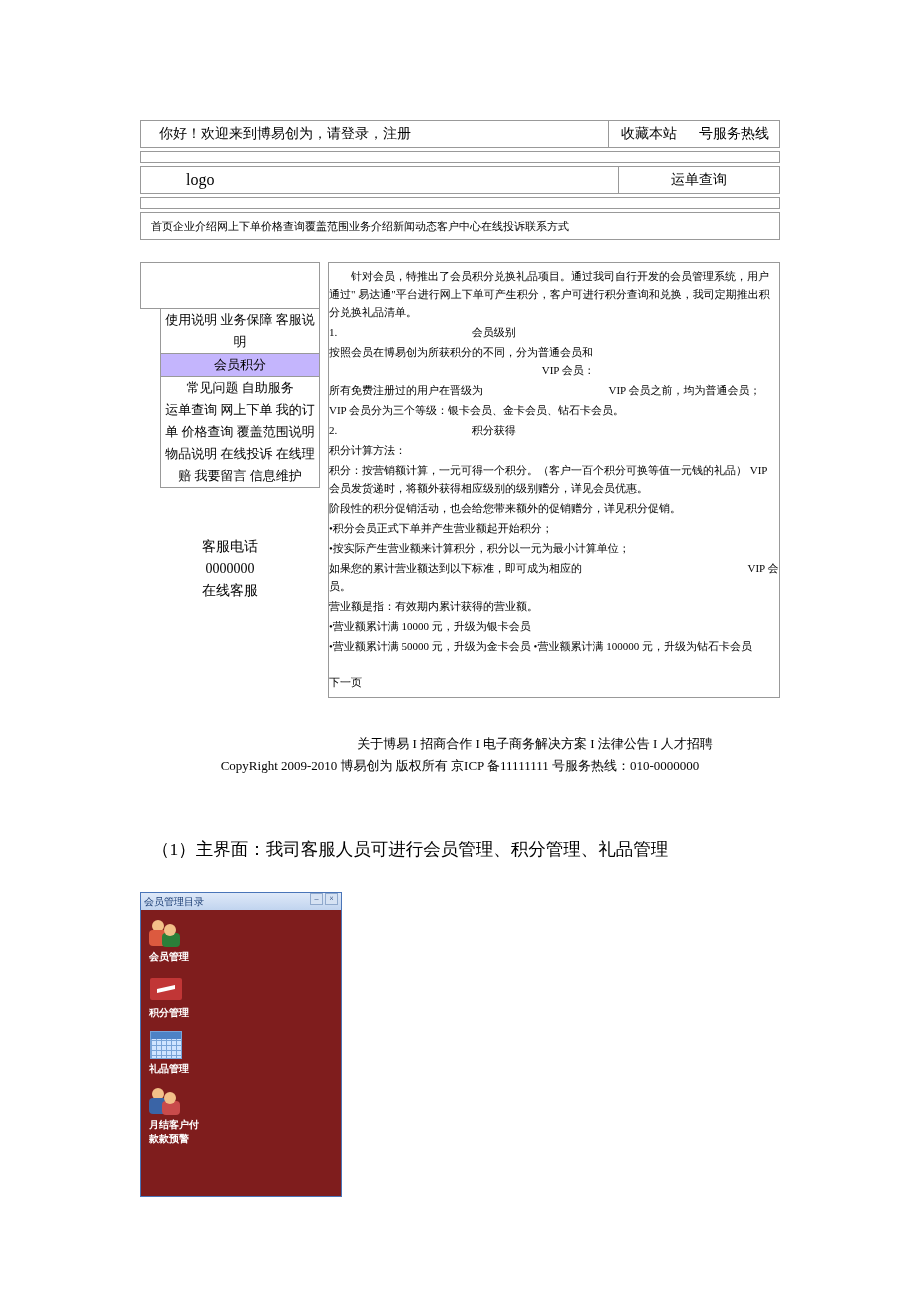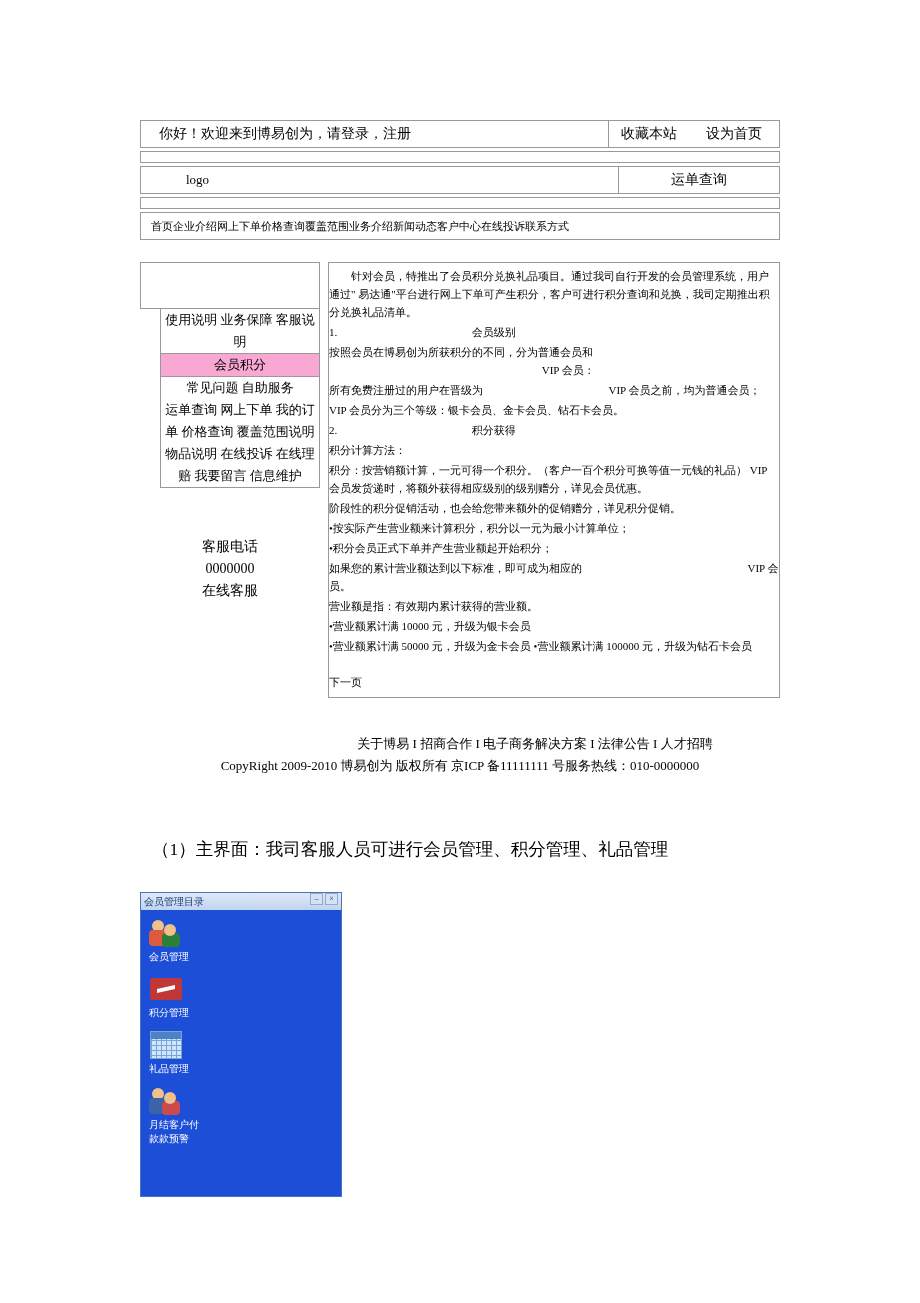--- a/index.html
+++ b/index.html
@@ -40,21 +40,21 @@
       margin: 3px 0;
     }
     .row2 {
       display: flex;
       height: 26px;
       line-height: 26px;
     }
     .row2 .logo {
       flex: 1;
       padding-left: 45px;
-      font-size: 13px;
+      font-size: 16px;
     }
     .row2 .waybill {
       width: 160px;
       text-align: center;
       border-left: 1px solid #999;
       font-size: 14px;
     }
     .navbar {
       height: 26px;
       line-height: 26px;
@@ -79,21 +79,21 @@
     .sidebar .body {
       border: 1px solid #999;
       border-top: none;
       font-size: 13px;
       line-height: 22px;
       text-align: center;
       margin-left: 20px;
     }
     .sidebar .body div { padding: 0 4px; white-space: normal;}
     .sidebar .hl {
-      background: #f9a8d4;
+      background: #c4b5fd;
       border-top: 1px solid #999;
       border-bottom: 1px solid #999;
       font-weight: normal;
     }
     .sidebar .service-box {
       margin-top: 48px;
       line-height: 22px;
       text-align: center;
       font-size: 14px;
     }
@@ -138,23 +138,24 @@
       width: 11px;
       height: 10px;
       margin-left: 2px;
       background: #d6e2f3;
       border: 1px solid #90a9cc;
       font-size: 8px;
       line-height: 10px;
       text-align: center;
     }
     .app-body {
-      background: #1d4ed8;
+      background: #7f1d1d;
       height: 270px;
       padding: 8px;
+      font-weight: bold;
     }
     .app-icon {
       margin-bottom: 10px;
       width: 60px;
     }
     .app-icon .glyph {
       width: 34px;
       height: 30px;
       margin-bottom: 2px;
       display: flex;
@@ -201,21 +202,21 @@
     .bluebox::before {
       content:""; position:absolute; top:0; left:0; right:0; height:7px; background:#4d82c5;
     }
   </style>
 </head>
 <body>
 
 <div class="row1 grey-border">
   <div class="left">你好！欢迎来到博易创为，请登录，注册</div>
   <div class="link-bookmark">收藏本站</div>
-  <div class="link-home">设为首页</div>
+  <div class="link-home">号服务热线</div>
 </div>
 
 <div class="grey-bar"></div>
 
 <div class="row2 grey-border">
   <div class="logo">logo</div>
   <div class="waybill">运单查询</div>
 </div>
 
 <div class="grey-bar"></div>
@@ -254,22 +255,22 @@
        <span>VIP 会员之前，均为普通会员；</span></p>
     <p>VIP 会员分为三个等级：银卡会员、金卡会员、钻石卡会员。</p>
 
     <p>
       <span class="inline-label">2.</span>
       <span>积分获得</span>
     </p>
     <p>积分计算方法：</p>
     <p>积分：按营销额计算，一元可得一个积分。（客户一百个积分可换等值一元钱的礼品） VIP 会员发货递时，将额外获得相应级别的级别赠分，详见会员优惠。</p>
     <p>阶段性的积分促销活动，也会给您带来额外的促销赠分，详见积分促销。</p>
+    <p>•积分会员正式下单并产生营业额起开始积分；</p>
     <p>•按实际产生营业额来计算积分，积分以一元为最小计算单位；</p>
-    <p>•积分会员正式下单并产生营业额起开始积分；</p>
 
     <p><span>如果您的累计营业额达到以下标准，即可成为相应的</span>
        <span style="display:inline-block;width:160px"></span>
        <span>VIP 会员。</span></p>
     <p>营业额是指：有效期内累计获得的营业额。</p>
     <p>•营业额累计满 10000 元，升级为银卡会员</p>
     <p>•营业额累计满 50000 元，升级为金卡会员  •营业额累计满 100000 元，升级为钻石卡会员</p>
 
     <p style="margin-top:18px">下一页</p>
   </div>

